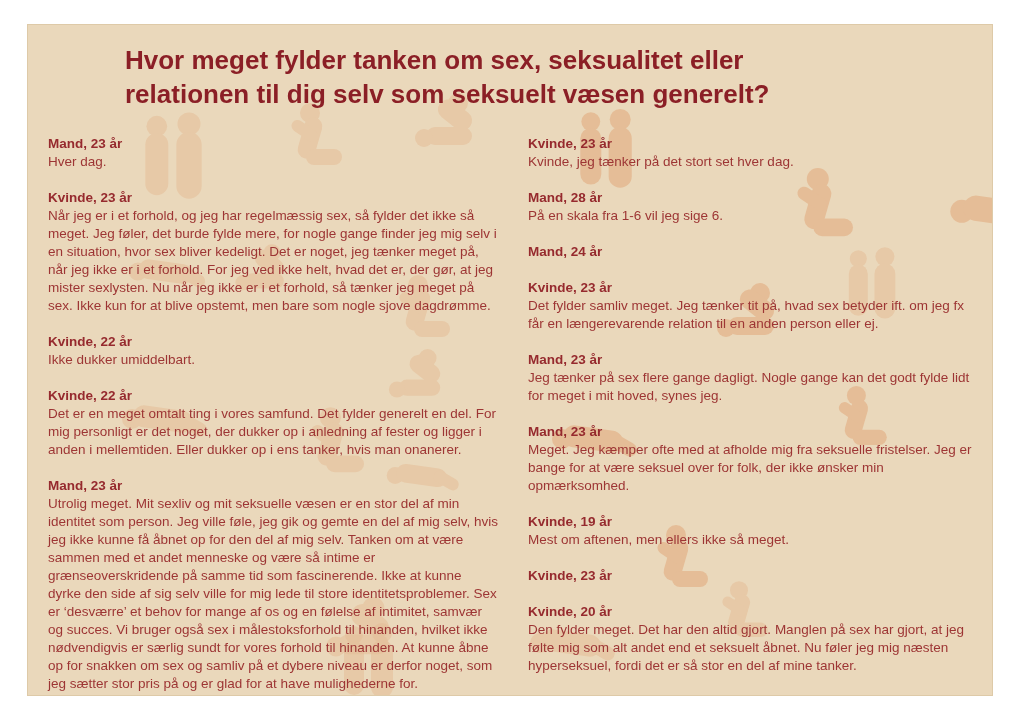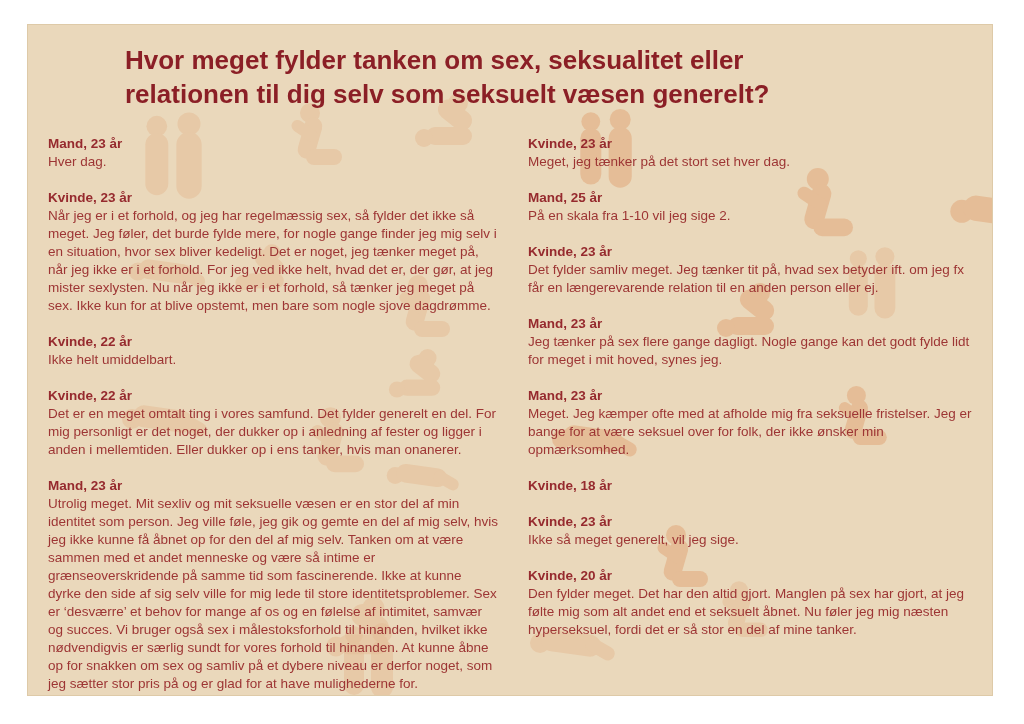--- a/index.html
+++ b/index.html
@@ -89,61 +89,62 @@
           <section class="entry">
             <h3 class="hdr">Mand, 23 år</h3>
             <p class="qt">Hver dag.</p>
           </section>
           <section class="entry">
             <h3 class="hdr">Kvinde, 23 år</h3>
             <p class="qt">Når jeg er i et forhold, og jeg har regelmæssig sex, så fylder det ikke så meget. Jeg føler, det burde fylde mere, for nogle gange finder jeg mig selv i en situation, hvor sex bliver kedeligt. Det er noget, jeg tænker meget på, når jeg ikke er i et forhold. For jeg ved ikke helt, hvad det er, der gør, at jeg mister sexlysten. Nu når jeg ikke er i et forhold, så tænker jeg meget på sex. Ikke kun for at blive opstemt, men bare som nogle sjove dagdrømme.</p>
           </section>
           <section class="entry">
             <h3 class="hdr">Kvinde, 22 år</h3>
-            <p class="qt">Ikke helt umiddelbart.</p>
+            <p class="qt">Ikke dukker umiddelbart.</p>
           </section>
           <section class="entry">
             <h3 class="hdr">Kvinde, 22 år</h3>
             <p class="qt">Det er en meget omtalt ting i vores samfund. Det fylder generelt en del. For mig personligt er det noget, der dukker op i anledning af fester og ligger i anden i mellemtiden. Eller dukker op i ens tanker, hvis man onanerer.</p>
           </section>
           <section class="entry">
             <h3 class="hdr">Mand, 23 år</h3>
             <p class="qt">Utrolig meget. Mit sexliv og mit seksuelle væsen er en stor del af min identitet som person. Jeg ville føle, jeg gik og gemte en del af mig selv, hvis jeg ikke kunne få åbnet op for den del af mig selv. Tanken om at være sammen med et andet menneske og være så intime er grænseoverskridende på samme tid som fascinerende. Ikke at kunne dyrke den side af sig selv ville for mig lede til store identitetsproblemer. Sex er ‘desværre’ et behov for mange af os og en følelse af intimitet, samvær og succes. Vi bruger også sex i målestoksforhold til hinanden, hvilket ikke nødvendigvis er særlig sundt for vores forhold til hinanden. At kunne åbne op for snakken om sex og samliv på et dybere niveau er derfor noget, som jeg sætter stor pris på og er glad for at have mulighederne for.</p>
           </section>
         </div>
 
         <div class="col">
           <section class="entry">
             <h3 class="hdr">Kvinde, 23 år</h3>
-            <p class="qt">Meget, jeg tænker på det stort set hver dag.</p>
+            <p class="qt">Kvinde, jeg tænker på det stort set hver dag.</p>
           </section>
           <section class="entry">
-            <h3 class="hdr">Mand, 25 år</h3>
-            <p class="qt">På en skala fra 1-10 vil jeg sige 2.</p>
+            <h3 class="hdr">Mand, 28 år</h3>
+            <p class="qt">På en skala fra 1-6 vil jeg sige 6.</p>
           </section>
           <section class="entry">
+            <h3 class="hdr">Mand, 24 år</h3>
           </section>
           <section class="entry">
             <h3 class="hdr">Kvinde, 23 år</h3>
             <p class="qt">Det fylder samliv meget. Jeg tænker tit på, hvad sex betyder ift. om jeg fx får en længerevarende relation til en anden person eller ej.</p>
           </section>
           <section class="entry">
             <h3 class="hdr">Mand, 23 år</h3>
             <p class="qt">Jeg tænker på sex flere gange dagligt. Nogle gange kan det godt fylde lidt for meget i mit hoved, synes jeg.</p>
           </section>
           <section class="entry">
             <h3 class="hdr">Mand, 23 år</h3>
             <p class="qt">Meget. Jeg kæmper ofte med at afholde mig fra seksuelle fristelser. Jeg er bange for at være seksuel over for folk, der ikke ønsker min opmærksomhed.</p>
           </section>
           <section class="entry">
-            <h3 class="hdr">Kvinde, 18 år</h3>
+            <h3 class="hdr">Kvinde, 19 år</h3>
+            <p class="qt">Mest om aftenen, men ellers ikke så meget.</p>
           </section>
           <section class="entry">
             <h3 class="hdr">Kvinde, 23 år</h3>
-            <p class="qt">Ikke så meget generelt, vil jeg sige.</p>
           </section>
           <section class="entry">
             <h3 class="hdr">Kvinde, 20 år</h3>
             <p class="qt">Den fylder meget. Det har den altid gjort. Manglen på sex har gjort, at jeg følte mig som alt andet end et seksuelt åbnet. Nu føler jeg mig næsten hyperseksuel, fordi det er så stor en del af mine tanker.</p>
           </section>
         </div>
 
       </div>
     </div>
   </div>

